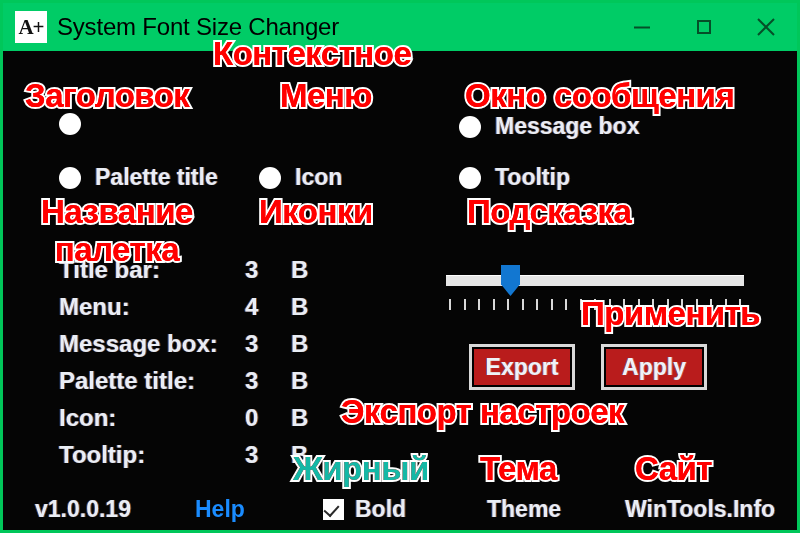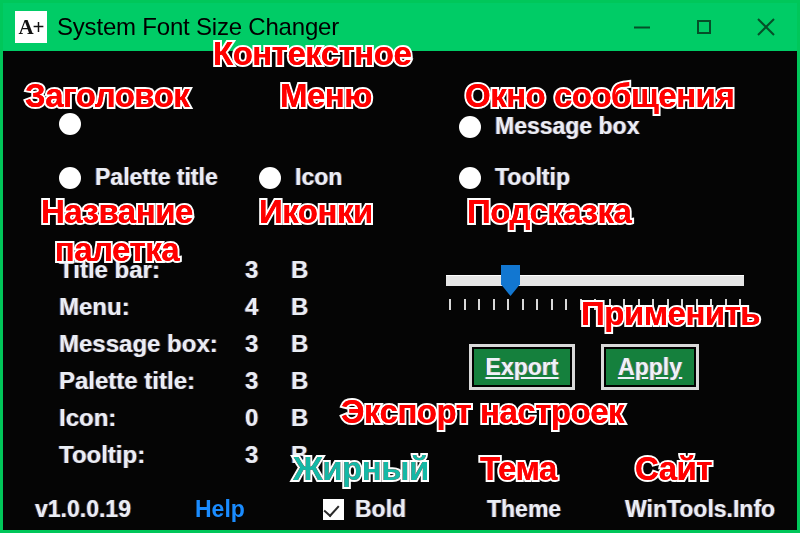--- a/index.html
+++ b/index.html
@@ -167,35 +167,34 @@
   }
   #slider-ticks i {
     display: block;
     width: 2px; height: 11px;
     background: #d8d8d8;
   }
 
   
   .app-btn {
     position: absolute;
-    background: #15803d;
+    background: #b91c1c;
     border: 3px solid #d9d9d9;
     box-shadow: inset 0 0 0 2px #000;
     color: #eef2f8;
     font-size: 23px;
     font-weight: bold;
     display: flex;
     align-items: center;
     justify-content: center;
     box-sizing: border-box;
     text-shadow: 1px 0 0 rgba(255,150,60,.6), -1px 0 0 rgba(70,130,255,.6);
-    text-decoration: underline;
   }
   #btn-export { left: 466px; top: 293px; width: 106px; height: 46px; }
-  #btn-apply  { left: 598px; top: 293px; width: 98px; height: 46px; }
+  #btn-apply  { left: 598px; top: 293px; width: 106px; height: 46px; }
 
   
   #footer {
     position: absolute;
     left: 0; top: 437px;
     width: 794px; height: 42px;
     display: flex;
     align-items: center;
   }
   .foot-item {

